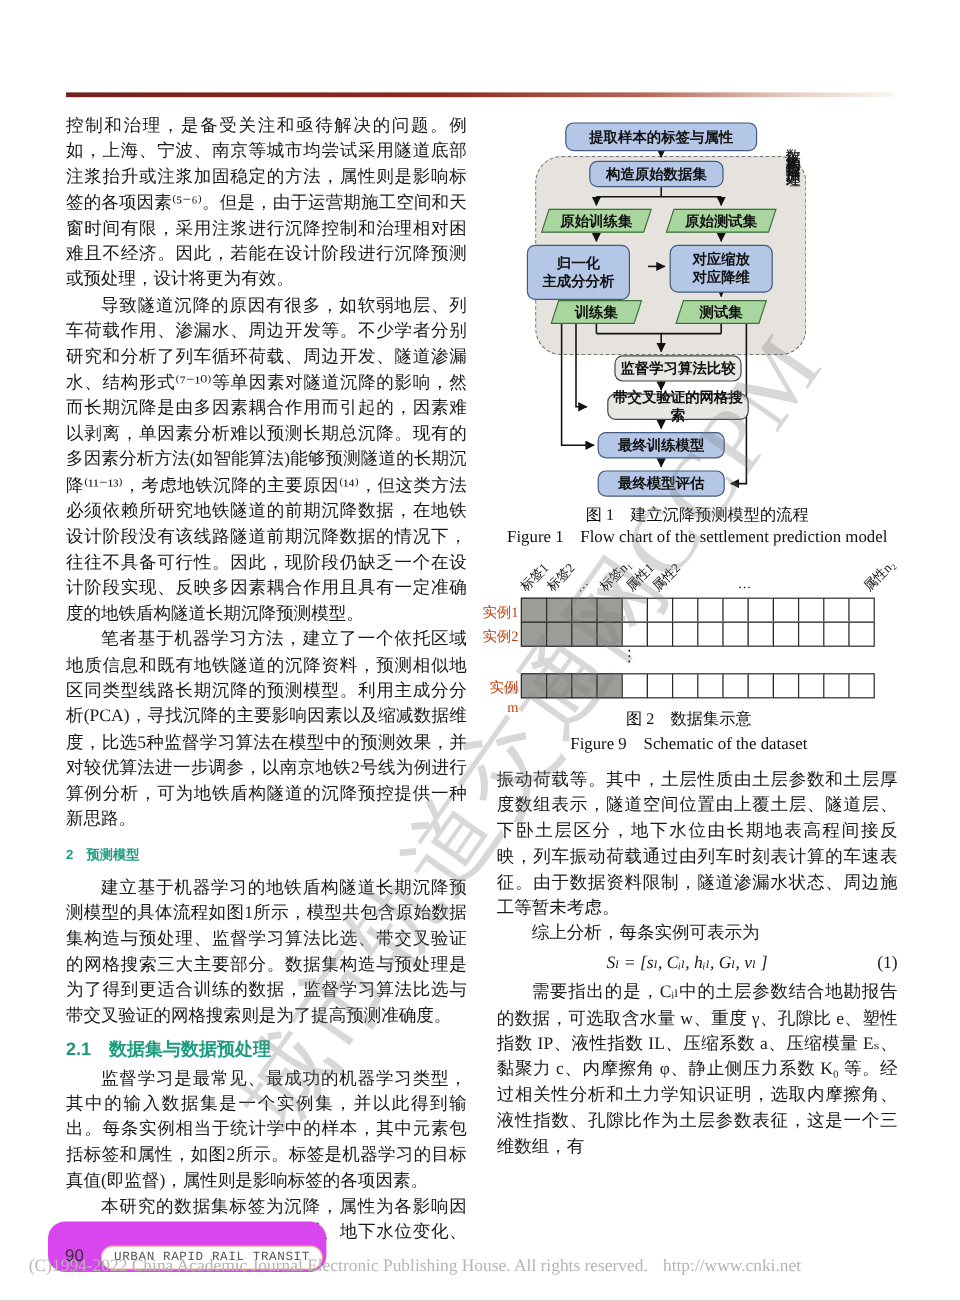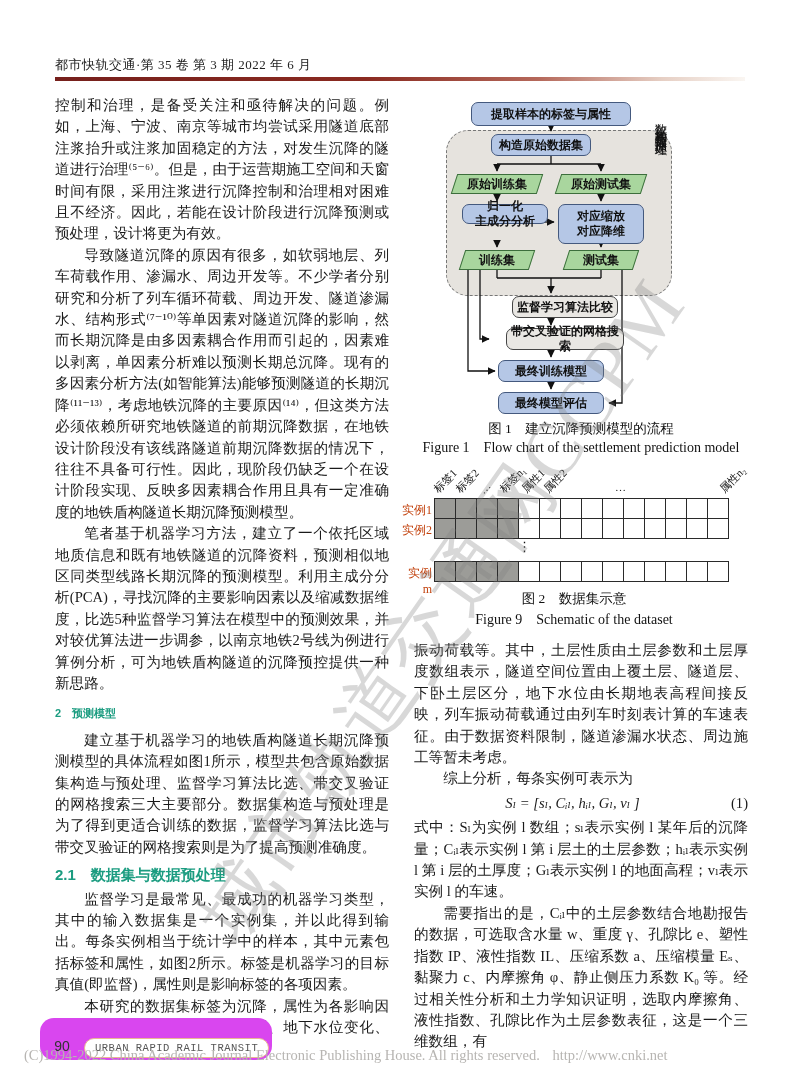--- a/index.html
+++ b/index.html
@@ -62,27 +62,26 @@
                font-size:10.5px;letter-spacing:.5px;color:#555;
                font-family:Liberation Mono, monospace;}
   .copyright{position:absolute;left:24px;top:1047px;font-size:14.5px;color:#b7b5b2;z-index:2;white-space:nowrap;}
   .copyright .url{margin-left:9px;}
 </style>
 </head>
 <body>
 
 <div class="page">
 
-  <div class="jline">都市快轨交通·第 35 卷  第 3 期  2022 年 6 月</div>
   <div class="hrule"></div>
 
   <div class="wm">城市轨道交通网CCPM</div>
 
   <div class="col" style="left:55px;top:95px;">
-    <p>控制和治理，是备受关注和亟待解决的问题。例如，上海、宁波、南京等城市均尝试采用隧道底部注浆抬升或注浆加固稳定的方法，对发生沉降的隧道进行治理⁽⁵⁻⁶⁾。但是，由于运营期施工空间和天窗时间有限，采用注浆进行沉降控制和治理相对困难且不经济。因此，若能在设计阶段进行沉降预测或预处理，设计将更为有效。</p>
+    <p>控制和治理，是备受关注和亟待解决的问题。例如，上海、宁波、南京等城市均尝试采用隧道底部注浆抬升或注浆加固稳定的方法，属性则是影响标签的各项因素⁽⁵⁻⁶⁾。但是，由于运营期施工空间和天窗时间有限，采用注浆进行沉降控制和治理相对困难且不经济。因此，若能在设计阶段进行沉降预测或预处理，设计将更为有效。</p>
     <p class="ind">导致隧道沉降的原因有很多，如软弱地层、列车荷载作用、渗漏水、周边开发等。不少学者分别研究和分析了列车循环荷载、周边开发、隧道渗漏水、结构形式⁽⁷⁻¹⁰⁾等单因素对隧道沉降的影响，然而长期沉降是由多因素耦合作用而引起的，因素难以剥离，单因素分析难以预测长期总沉降。现有的多因素分析方法(如智能算法)能够预测隧道的长期沉降⁽¹¹⁻¹³⁾，考虑地铁沉降的主要原因⁽¹⁴⁾，但这类方法必须依赖所研究地铁隧道的前期沉降数据，在地铁设计阶段没有该线路隧道前期沉降数据的情况下，往往不具备可行性。因此，现阶段仍缺乏一个在设计阶段实现、反映多因素耦合作用且具有一定准确度的地铁盾构隧道长期沉降预测模型。</p>
     <p class="ind">笔者基于机器学习方法，建立了一个依托区域地质信息和既有地铁隧道的沉降资料，预测相似地区同类型线路长期沉降的预测模型。利用主成分分析(PCA)，寻找沉降的主要影响因素以及缩减数据维度，比选5种监督学习算法在模型中的预测效果，并对较优算法进一步调参，以南京地铁2号线为例进行算例分析，可为地铁盾构隧道的沉降预控提供一种新思路。</p>
     <h2 class="sec">2　预测模型</h2>
     <p class="ind">建立基于机器学习的地铁盾构隧道长期沉降预测模型的具体流程如图1所示，模型共包含原始数据集构造与预处理、监督学习算法比选、带交叉验证的网格搜索三大主要部分。数据集构造与预处理是为了得到更适合训练的数据，监督学习算法比选与带交叉验证的网格搜索则是为了提高预测准确度。</p>
     <h3 class="sec">2.1　数据集与数据预处理</h3>
     <p class="ind">监督学习是最常见、最成功的机器学习类型，其中的输入数据集是一个实例集，并以此得到输出。每条实例相当于统计学中的样本，其中元素包括标签和属性，如图2所示。标签是机器学习的目标真值(即监督)，属性则是影响标签的各项因素。</p>
     <p class="ind">本研究的数据集标签为沉降，属性为各影响因素，如土层性质及隧道空间位置、地下水位变化、列车</p>
   </div>
 
   <div class="fig1">
@@ -109,24 +108,24 @@
         <path d="M137,218 V225" marker-end="url(#ah)"></path>
         <path d="M137,250 V257" marker-end="url(#ah)"></path>
         <path d="M137,282 V289" marker-end="url(#ah)"></path>
         <path d="M66,170 V239 H75" marker-end="url(#ah)"></path>
         <path d="M54,170 V271 H81" marker-end="url(#ah)"></path>
         <path d="M208,170 V303 H195" marker-end="url(#ah)"></path>
       </g>
     </svg>
 
     <div class="fnode" style="left:57px;top:2px;width:160px;height:24px;">提取样本的标签与属性</div>
-    <div class="fnode" style="left:77px;top:34px;width:100px;height:22px;">构造原始数据集</div>
+    <div class="fnode" style="left:77px;top:34px;width:112px;height:22px;">构造原始数据集</div>
     <div class="fnode green skew" style="left:40px;top:74px;width:86px;height:20px;"><span>原始训练集</span></div>
     <div class="fnode green skew" style="left:144px;top:74px;width:86px;height:20px;"><span>原始测试集</span></div>
-    <div class="fnode" style="left:48px;top:104px;width:86px;height:20px;">归一化
+    <div class="fnode" style="left:25px;top:104px;width:86px;height:46px;">归一化
 主成分分析</div>
     <div class="fnode" style="left:144px;top:104px;width:86px;height:40px;">对应缩放
 对应降维</div>
     <div class="fnode green skew" style="left:48px;top:150px;width:70px;height:20px;"><span>训练集</span></div>
     <div class="fnode green skew" style="left:152px;top:150px;width:70px;height:20px;"><span>测试集</span></div>
     <div class="fside">数据集构造与数据预处理</div>
     <div class="fnode gray" style="left:84px;top:196px;width:106px;height:22px;">监督学习算法比较</div>
     <div class="fnode gray" style="left:78px;top:228px;width:118px;height:22px;">带交叉验证的网格搜索</div>
     <div class="fnode" style="left:84px;top:260px;width:106px;height:22px;">最终训练模型</div>
     <div class="fnode" style="left:84px;top:292px;width:106px;height:22px;">最终模型评估</div>
@@ -203,21 +202,20 @@
     <div class="figcap en" style="top:146px;">Figure 9　Schematic of the dataset</div>
   </div>
 
   <div class="col" style="left:414px;top:640px;">
     <p>振动荷载等。其中，土层性质由土层参数和土层厚度数组表示，隧道空间位置由上覆土层、隧道层、下卧土层区分，地下水位由长期地表高程间接反映，列车振动荷载通过由列车时刻表计算的车速表征。由于数据资料限制，隧道渗漏水状态、周边施工等暂未考虑。</p>
     <p class="ind">综上分析，每条实例可表示为</p>
     <div class="eqrow">
       <span class="eqbody">Sₗ = [sₗ, Cᵢₗ, hᵢₗ, Gₗ, vₗ ]</span>
       <span class="eqno">(1)</span>
     </div>
-    <p>式中：Sₗ为实例 l 数组；sₗ表示实例 l 某年后的沉降量；Cᵢₗ表示实例 l 第 i 层土的土层参数；hᵢₗ表示实例 l 第 i 层的土厚度；Gₗ表示实例 l 的地面高程；vₗ表示实例 l 的车速。</p>
     <p class="ind">需要指出的是，Cᵢₗ中的土层参数结合地勘报告的数据，可选取含水量 w、重度 γ、孔隙比 e、塑性指数 IP、液性指数 IL、压缩系数 a、压缩模量 Eₛ、黏聚力 c、内摩擦角 φ、静止侧压力系数 K₀ 等。经过相关性分析和土力学知识证明，选取内摩擦角、液性指数、孔隙比作为土层参数表征，这是一个三维数组，有</p>
   </div>
 
   <div class="badge">
     <span class="pno">90</span>
     <span class="pill">URBAN RAPID RAIL TRANSIT</span>
   </div>
   <div class="copyright">
     <span>(C)1994-2022 China Academic Journal Electronic Publishing House. All rights reserved.</span>
     <span class="url">http://www.cnki.net</span>

